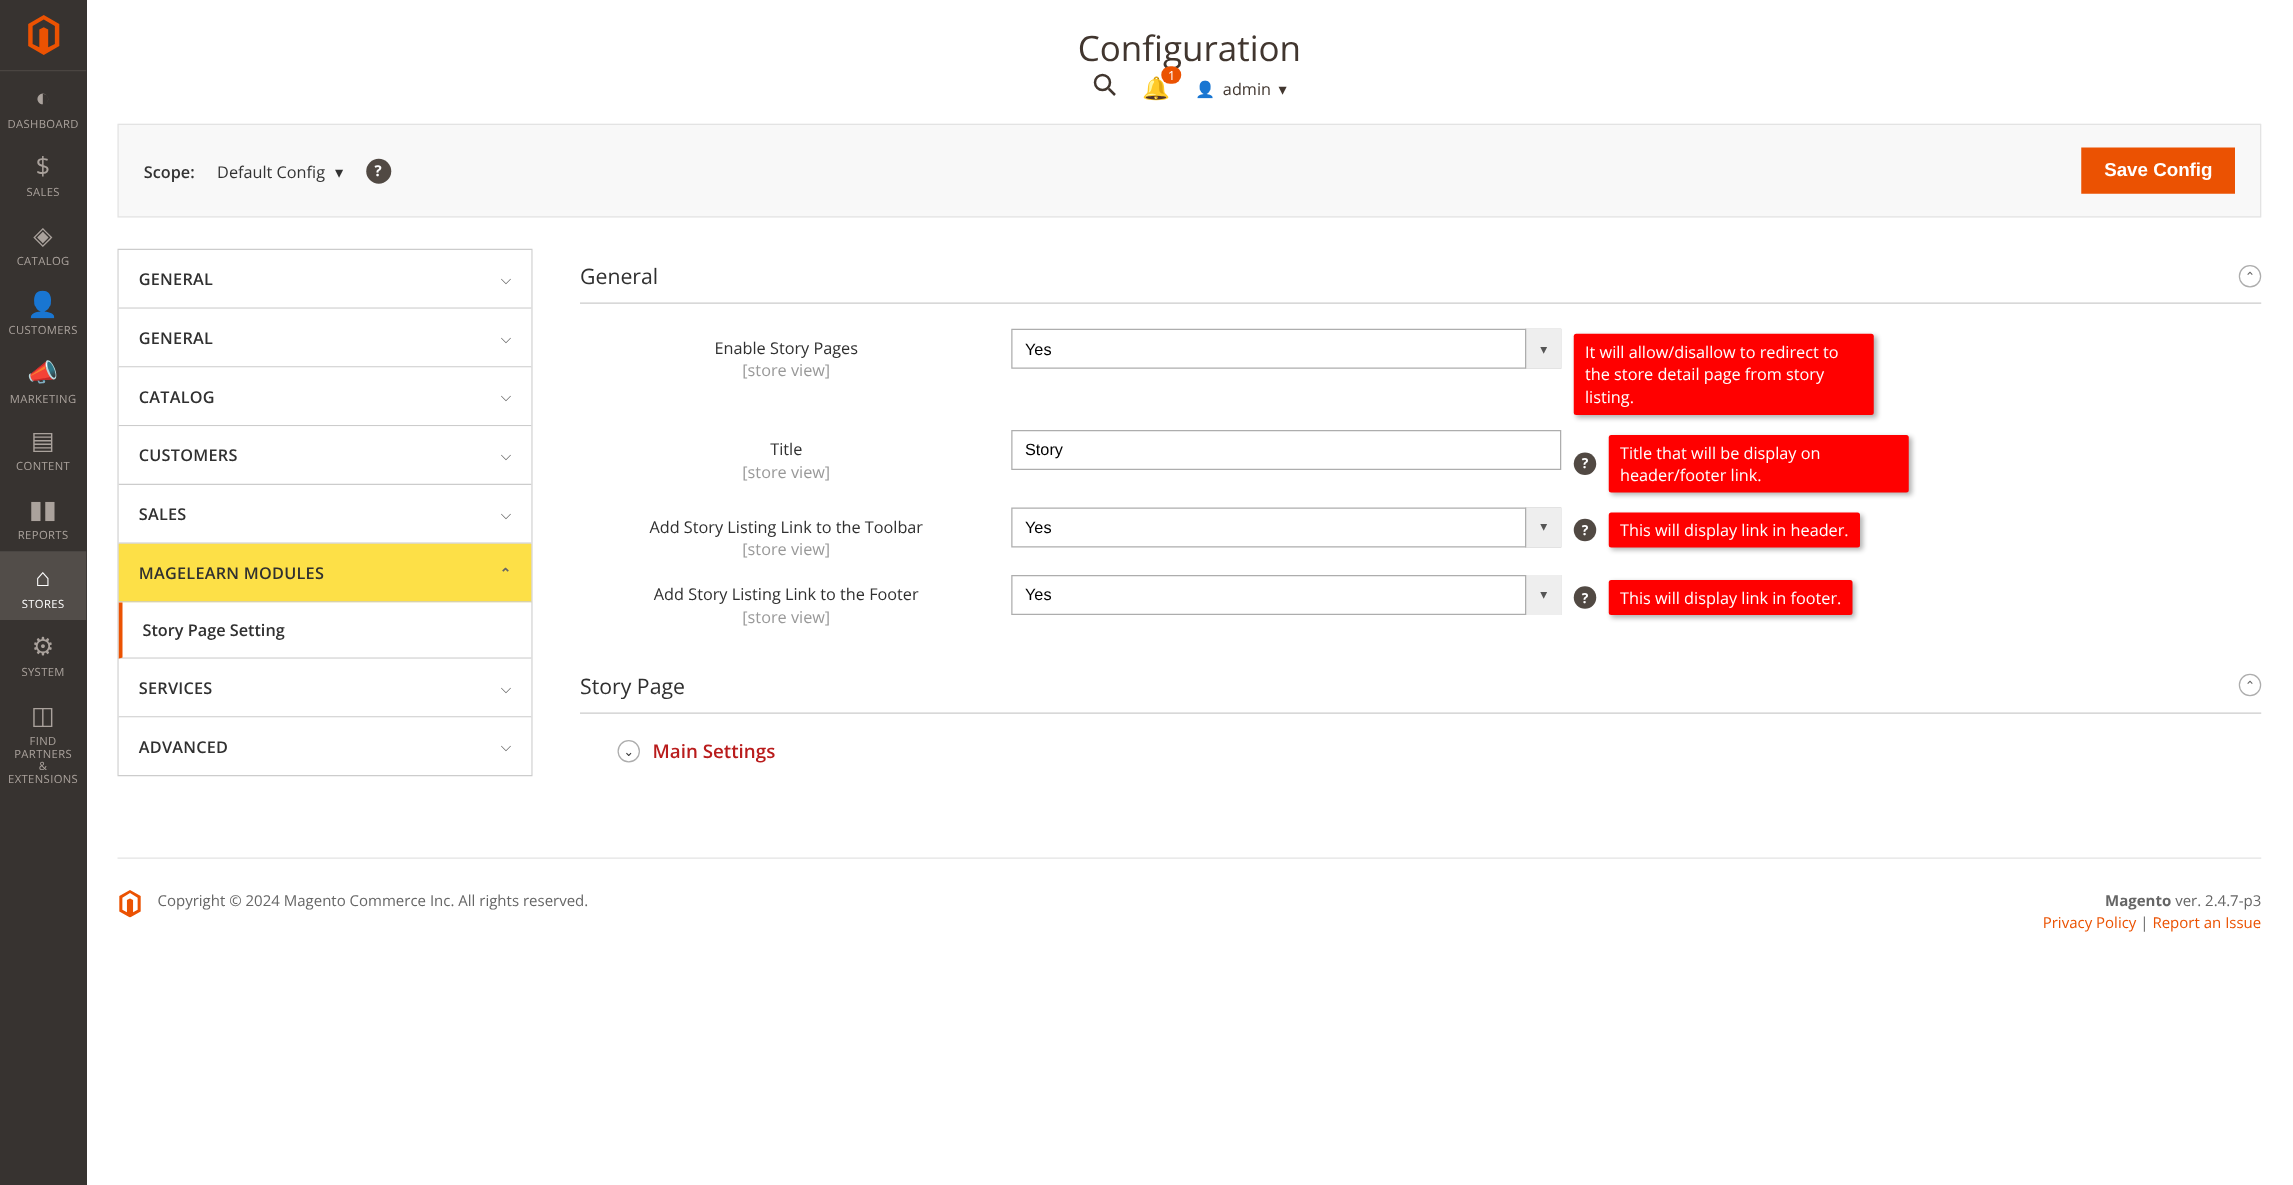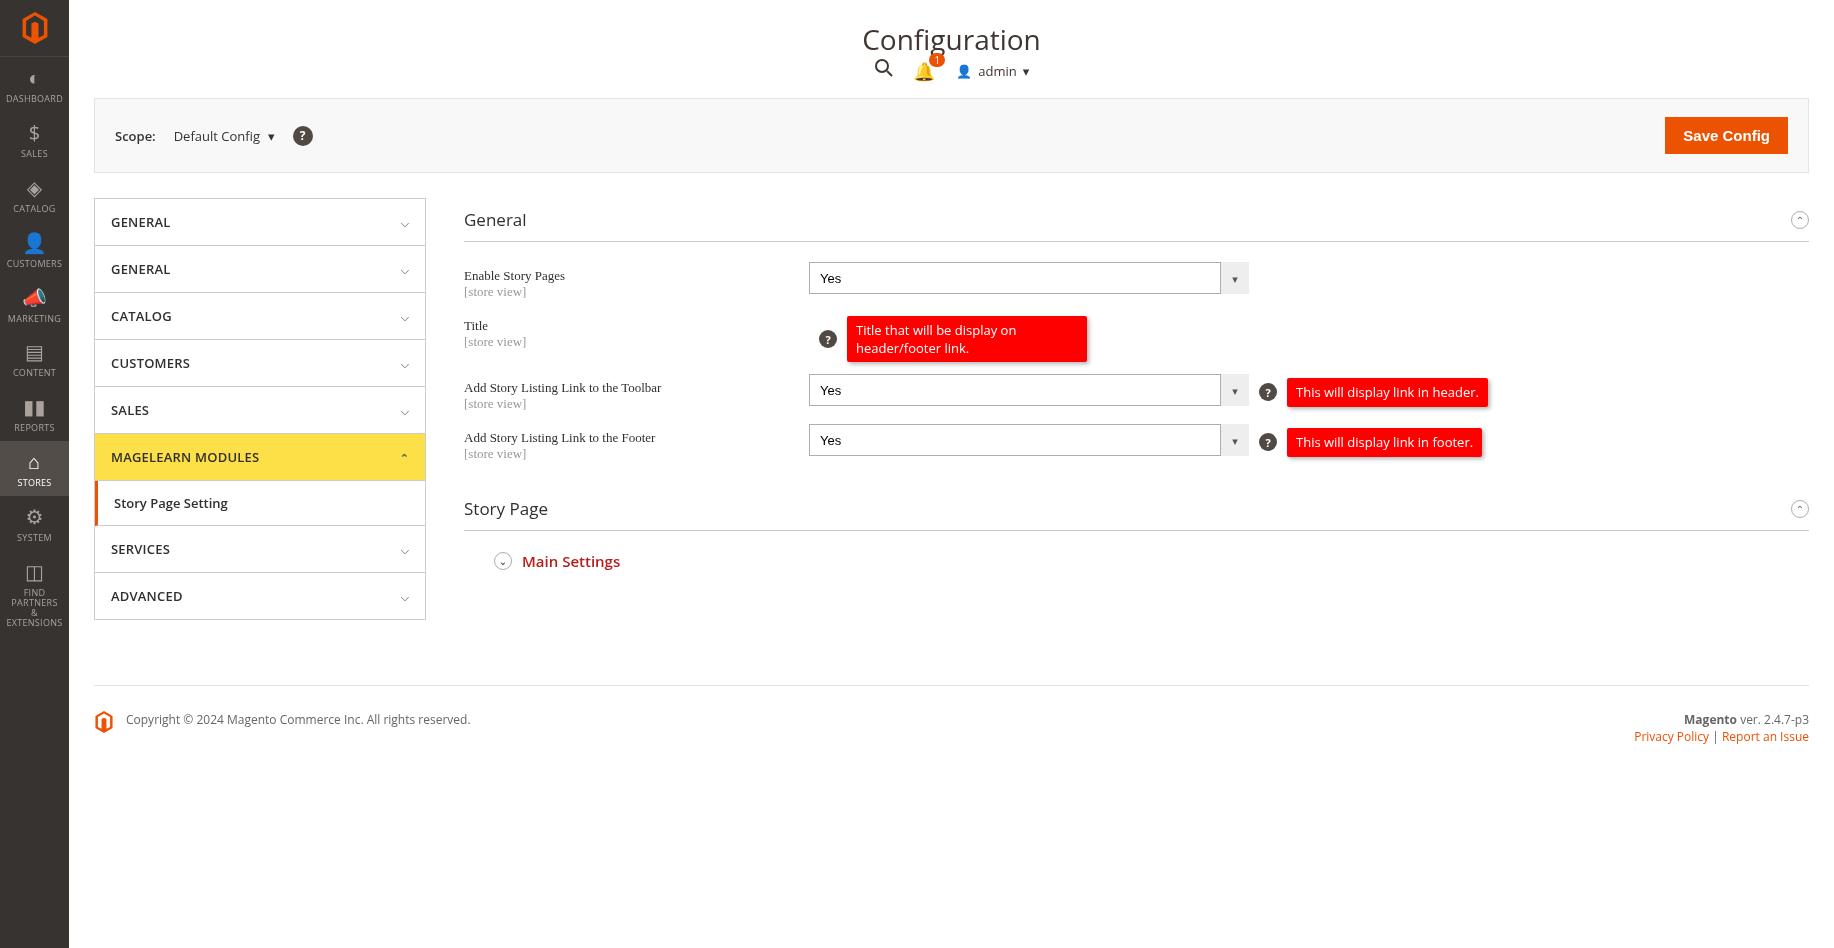--- a/index.html
+++ b/index.html
@@ -41,21 +41,21 @@
 .chev { color: #666; font-size: 11px; }
 .ct-sub { border-bottom: 1px solid #ccc; border-left: 3px solid #eb5202; padding: 13px 16px; background: #fff; cursor: pointer; font-size: 13px; color: #303030; font-weight: 600; }
 
 
 .form-area { flex: 1; }
 .section-head { display: flex; align-items: center; justify-content: space-between; padding: 10px 0; border-bottom: 1px solid #ccc; margin-bottom: 20px; cursor: pointer; }
 .section-head .sh-title { font-size: 17px; color: #303030; }
 .collapse-icon { width: 18px; height: 18px; border: 1px solid #adadad; border-radius: 50%; display: flex; align-items: center; justify-content: center; font-size: 10px; color: #666; }
 
 .field-row { display: flex; align-items: flex-start; margin-bottom: 12px; position: relative; }
-.field-label { width: 345px; text-align: left; padding-right: 15px; padding-top: 6px; font-family: Liberation Serif, serif; }
+.field-label { width: 345px; text-align: center; padding-right: 15px; padding-top: 6px; }
 .field-label .fl-main { font-size: 13px; color: #303030; }
 .field-label .fl-scope { display: block; font-size: 13px; color: #999; }
 .field-control { flex: 0 0 440px; }
 .field-control select, .field-control input[type=text] { width: 100%; padding: 6px 10px; border: 1px solid #adadad; font-size: 13px; height: 32px; background: #fff; }
 .field-control .sel-wrap { position: relative; }
 .field-control .sel-wrap::after { content: '▾'; position: absolute; right: 0; top: 0; width: 28px; height: 32px; border-left: 1px solid #adadad; background: #eee; display: flex; align-items: center; justify-content: center; pointer-events: none; font-size: 11px; color: #555; }
 .field-control select { appearance: none; -webkit-appearance: none; }
 .field-extra { display: flex; align-items: center; gap: 10px; padding-left: 10px; padding-top: 4px; }
 .help-q { width: 18px; height: 18px; border-radius: 50%; background: #514943; color: #fff; display: inline-flex; align-items: center; justify-content: center; font-size: 11px; font-weight: bold; cursor: pointer; }
 .callout { background: #ff0000; color: #fff; padding: 5px 9px; font-size: 13px; border-radius: 2px; box-shadow: 2px 2px 4px rgba(0,0,0,0.3); line-height: 1.4; }
@@ -201,26 +201,32 @@
       <div class="field-row">
         <div class="field-label">
           <span class="fl-main">Enable Story Pages</span>
           <span class="fl-scope">[store view]</span>
         </div>
         <div class="field-control">
           <div class="sel-wrap">
             <select><option>Yes</option></select>
           </div>
         </div>
+        <div class="field-extra">
+          <span class="callout wide">It will allow/disallow to redirect to the store detail page from story listing.</span>
+        </div>
       </div>
 
       <div class="field-row">
         <div class="field-label">
           <span class="fl-main">Title</span>
           <span class="fl-scope">[store view]</span>
+        </div>
+        <div class="field-control">
+          <input type="text" value="Story" style="">
         </div>
         <div class="field-extra">
           <span class="help-q">?</span>
           <span class="callout wide">Title that will be display on header/footer link.</span>
         </div>
       </div>
 
       <div class="field-row">
         <div class="field-label">
           <span class="fl-main">Add Story Listing Link to the Toolbar</span>

